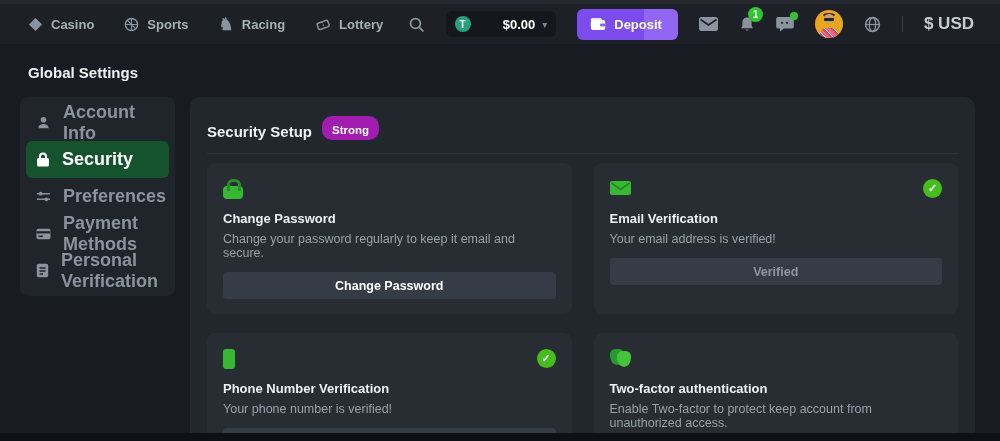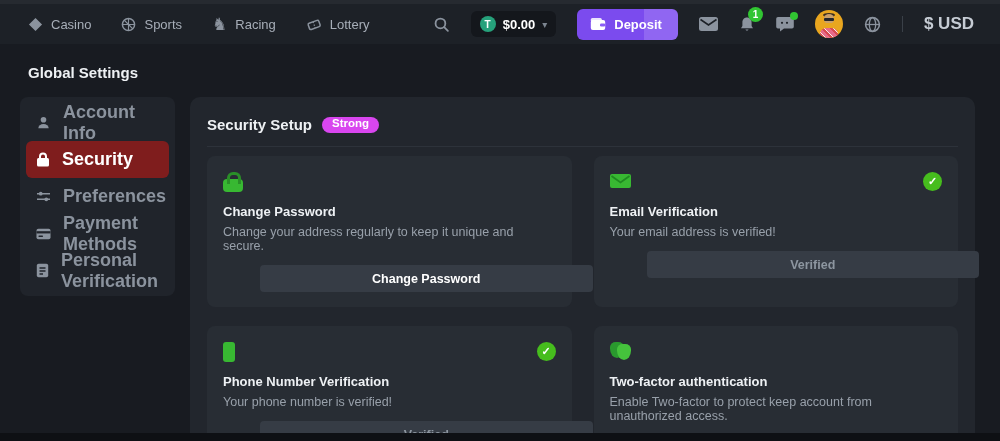--- a/index.html
+++ b/index.html
@@ -9,30 +9,30 @@
     background:#181b21; color:#eef1f4; position:relative;
   }
   
   .navbar {
     height:44px; background:#1d2127; border-top:4px solid #262a30;
     display:flex; align-items:center; justify-content:space-between;
     padding:0 26px 0 28px;
   }
   .nav-left { display:flex; align-items:center; gap:30px; }
   .nav-item { display:flex; align-items:center; gap:8px; color:#a7aeb8;
-    font-size:13px; font-weight:400; cursor:pointer; text-decoration:none; }
+    font-size:13px; font-weight:700; cursor:pointer; text-decoration:none; }
   .nav-item .ic { display:flex; align-items:center; color:#8b939e; }
   .knight { font-size:17px; line-height:1; color:#8b939e; }
   .nav-right { display:flex; align-items:center; gap:21px; }
   .ic-btn { display:flex; align-items:center; color:#8b939e; cursor:pointer; position:relative; }
   .balance-chip { display:flex; align-items:center; gap:7px; background:#14171c;
     border-radius:6px; padding:5px 9px; cursor:pointer; }
   .coin { width:16px; height:16px; border-radius:50%; background:#26a17b; color:#fff;
     font-size:10px; font-weight:700; display:flex; align-items:center; justify-content:center; }
-  .balance-amt { font-size:13px; font-weight:700; color:#fff; }
+  .balance-amt { font-size:13px; font-weight:700; color:#fff;margin-left:25px; }
   .chev { color:#7c8590; font-size:10px; }
   .deposit-btn { border:none; display:flex; align-items:center; gap:8px;
     background:linear-gradient(to right, #7b4bee 0 66%, #9066f2 66% 100%);
     color:#fff; font-family:inherit; font-size:13px; font-weight:700;
     border-radius:6px; padding:8px 16px 8px 13px; cursor:pointer; }
   .badge-count { position:absolute; top:-9px; right:-8px; min-width:15px; height:15px;
     background:#31c532; border-radius:8px; color:#fff; font-size:10px; font-weight:700;
     display:flex; align-items:center; justify-content:center; padding:0 4px; }
   .dot { position:absolute; top:-4px; right:-4px; width:8px; height:8px;
     background:#31c532; border-radius:50%; }
@@ -50,36 +50,36 @@
   .nav-divider { width:1px; height:16px; background:#3a4048; }
   .currency-label { font-size:17px; font-weight:700; color:#c6ccd4; cursor:pointer; }
   
   .page-title { font-size:15px; font-weight:700; color:#eef1f4; margin:20px 0 16px 28px; }
   .content { display:flex; align-items:flex-start; padding:0 25px 0 20px; gap:15px; }
   
   .sidebar { width:155px; background:#20242b; border-radius:8px; padding:7px 6px; flex:none; }
   .side-item { display:flex; align-items:center; gap:12px; height:37px; padding:0 10px;
     color:#8b939e; font-size:18px; font-weight:600; border-radius:6px; cursor:pointer; }
   .side-item .ic { display:flex; align-items:center; }
-  .side-item.active { background:#7f1d1d; color:#fff; font-weight:700; }
+  .side-item.active { background:#14532d; color:#fff; font-weight:700; }
   
   .panel { flex:1; background:#22262d; border-radius:10px; padding:17px 17px 17px; min-height:342px; }
   .panel-header { display:flex; align-items:flex-end; gap:10px; padding-top:2px; }
   .panel-title { font-size:15px; font-weight:700; }
-  .pill { background:#d946ef; color:#fff; font-size:11.5px; font-weight:700;
-    border-radius:10px; padding:0 10px 4px; }
+  .pill { background:#a21caf; color:#fff; font-size:11.5px; font-weight:700;
+    border-radius:10px; padding:8px 10px 4px; }
   .divider { height:1px; background:#2d323a; margin-top:13px; }
   .cards { display:grid; grid-template-columns:1fr 1fr; gap:19px 22px; margin-top:9px; }
   .card { background:#282d34; border-radius:8px; padding:14px 16px 15px; min-height:126px; }
   .card-top { display:flex; align-items:flex-start; justify-content:space-between; height:24px; }
   .card-title { font-size:13px; font-weight:700; color:#eef1f4; margin-top:10px; }
   .card-desc { font-size:12.5px; color:#98a0aa; margin-top:6px; }
   .card-btn { width:100%; height:27px; margin-top:12px; border:none; border-radius:4px;
     background:#363c45; font-family:inherit; font-size:12.5px; font-weight:700;
-    cursor:pointer;margin-left:37px; }
+    cursor:pointer; }
   .card-btn.primary { color:#fff; }
   .card-btn.muted { color:#8d96a0; }
   .check { width:19px; height:19px; border-radius:50%; background:#46bd1d; color:#fff;
     font-size:11px; font-weight:700; display:flex; align-items:center; justify-content:center;
     margin-top:2px; }
   
   .glock { width:20px; height:13px; background:#38b832; border-radius:4px;
     position:relative; margin-top:9px; }
   .glock::before { content:""; position:absolute; top:-7px; left:4px; width:8px; height:9px;
     border:3px solid #2a8f28; border-bottom:none; border-radius:6px 6px 0 0; }
@@ -262,21 +262,21 @@
       </div>
       <div class="divider"></div>
 
       <div class="cards">
 
         <section class="card">
           <div class="card-top">
             <span class="glock"></span>
           </div>
           <h3 class="card-title">Change Password</h3>
-          <p class="card-desc">Change your address regularly to keep it unique and secure.</p>
+          <p class="card-desc">Change your password regularly to keep it email and secure.</p>
           <button class="card-btn primary">Change Password</button>
         </section>
 
         <section class="card">
           <div class="card-top">
             <span style="display:flex;margin-top:4px;">
               <svg width="21" height="14" viewBox="0 0 21 14">
                   <rect width="21" height="14" rx="2" fill="#38b832"></rect>
                   <path d="M1.5 2 L10.5 8.5 L19.5 2" fill="none" stroke="#1f8a20" stroke-width="1.8"></path>
                 </svg>

